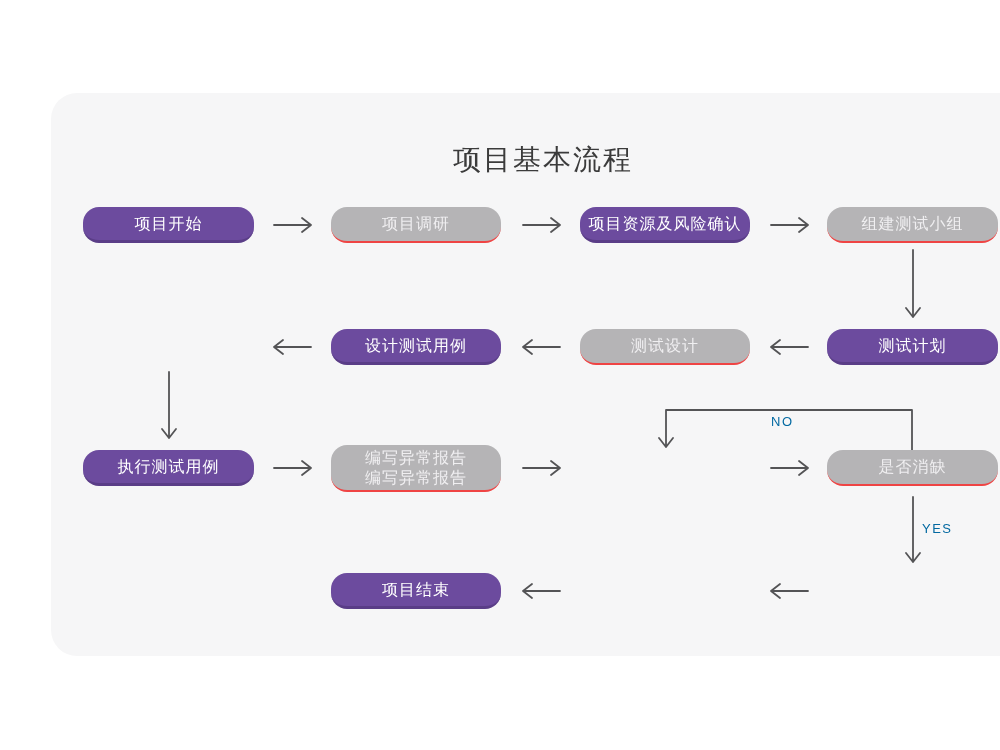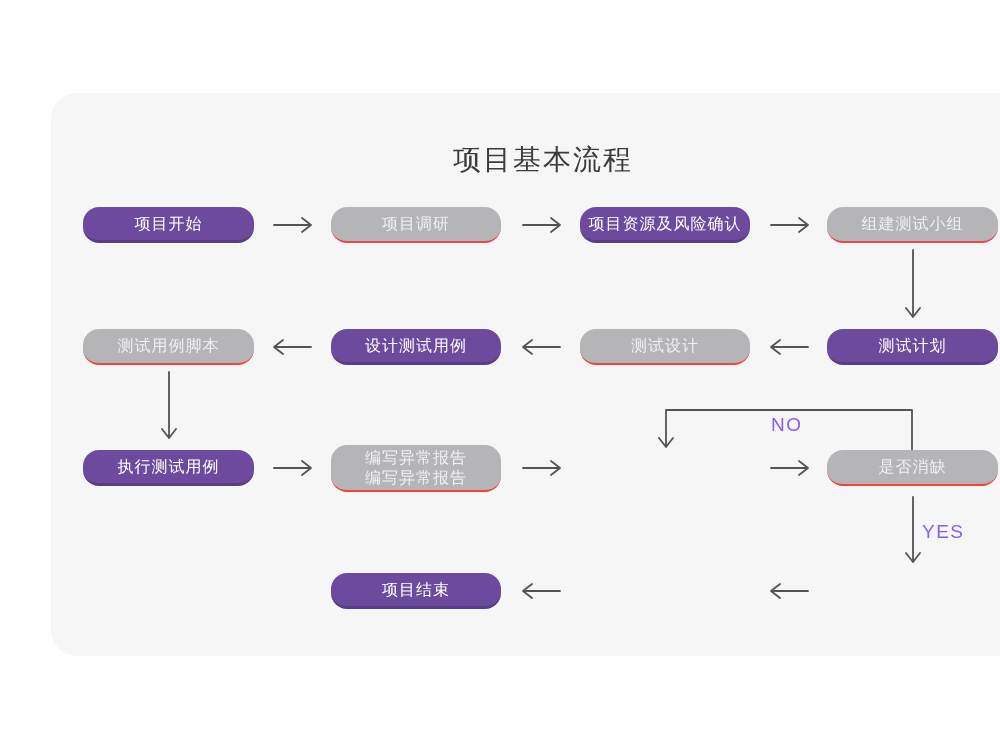--- a/index.html
+++ b/index.html
@@ -12,22 +12,22 @@
     font-size: 28px; letter-spacing: 2px; color: #3b3b3b; font-weight: 500; }
   .node { position: absolute; display: flex; flex-direction: column; align-items: center;
     justify-content: center; border-radius: 16px; font-size: 16px; letter-spacing: 1px;
     line-height: 1.25; text-align: center; }
   .node.purple { background: #6c4b9e; border-bottom: 3px solid #5a3d87; color: #ffffff; }
   .node.gray   { background: #b5b4b6; border-bottom: 2px solid #ef4444; color: #f0eff1; }
   .edges { position: absolute; left: 0; top: 0; width: 1000px; height: 750px;
     pointer-events: none; }
   .edges path { stroke: #545456; stroke-width: 1.8; fill: none;
     stroke-linecap: round; stroke-linejoin: round; }
-  .edge-label { position: absolute; font-size: 19px; letter-spacing: 1.5px;
-    color: #8b5cf6; font-weight: 400; }
+  .edge-label { position: absolute; font-size: 13px; letter-spacing: 1.5px;
+    color: #0369a1; font-weight: 400; }
   .label-no  { left: 728px; top: 414px; }
   .label-yes { left: 879px; top: 521px; }
 </style>
 </head>
 <body>
 
 <div class="stage">
   <div class="panel"></div>
   <div class="title">项目基本流程</div>
 
@@ -66,23 +66,20 @@
   <div class="node gray" style="left:288px;top:207px;width:170px;height:36px">
     <span>项目调研</span>
   </div>
   <div class="node purple" style="left:537px;top:207px;width:170px;height:36px">
     <span>项目资源及风险确认</span>
   </div>
   <div class="node gray" style="left:784px;top:207px;width:171px;height:36px">
     <span>组建测试小组</span>
   </div>
 
-  <div class="node gray" style="left:40px;top:329px;width:171px;height:36px">
-    <span>测试用例脚本</span>
-  </div>
   <div class="node purple" style="left:288px;top:329px;width:170px;height:36px">
     <span>设计测试用例</span>
   </div>
   <div class="node gray" style="left:537px;top:329px;width:170px;height:36px">
     <span>测试设计</span>
   </div>
   <div class="node purple" style="left:784px;top:329px;width:171px;height:36px">
     <span>测试计划</span>
   </div>
 

